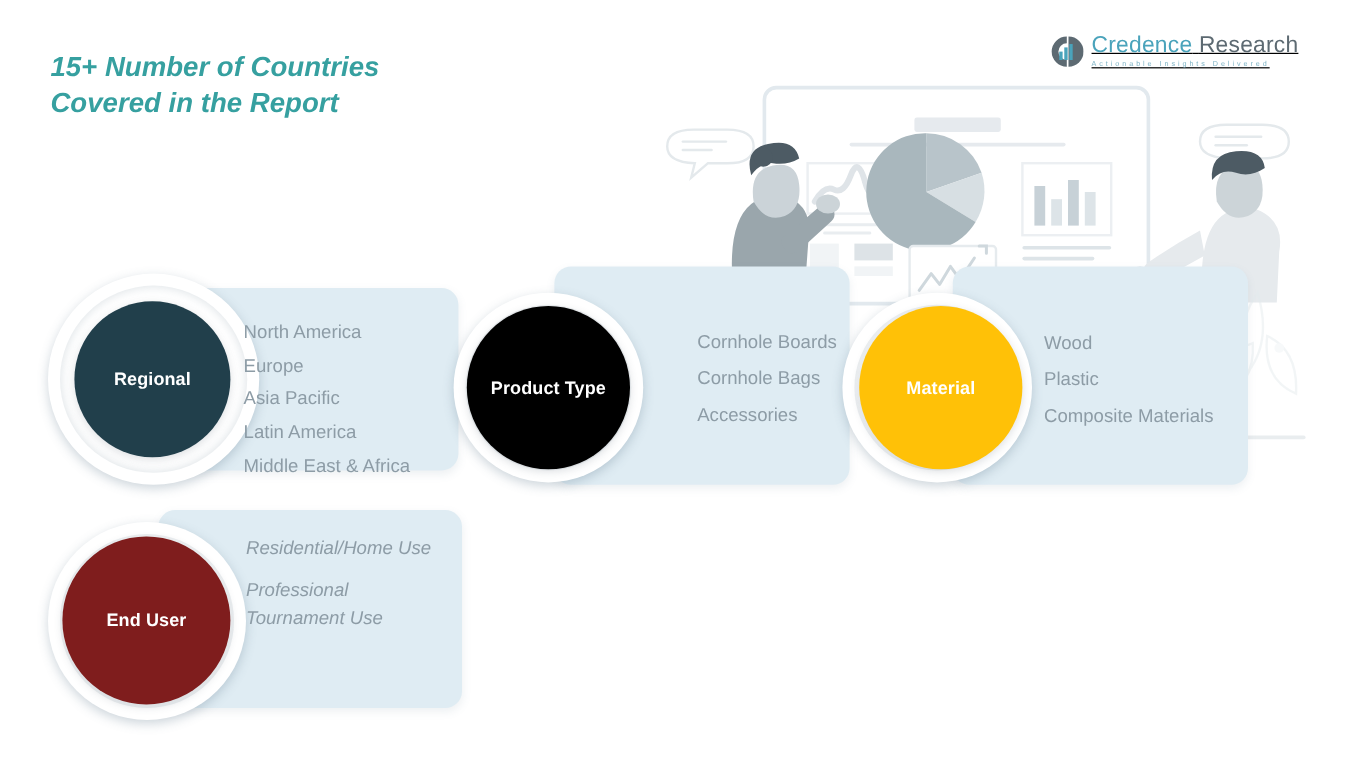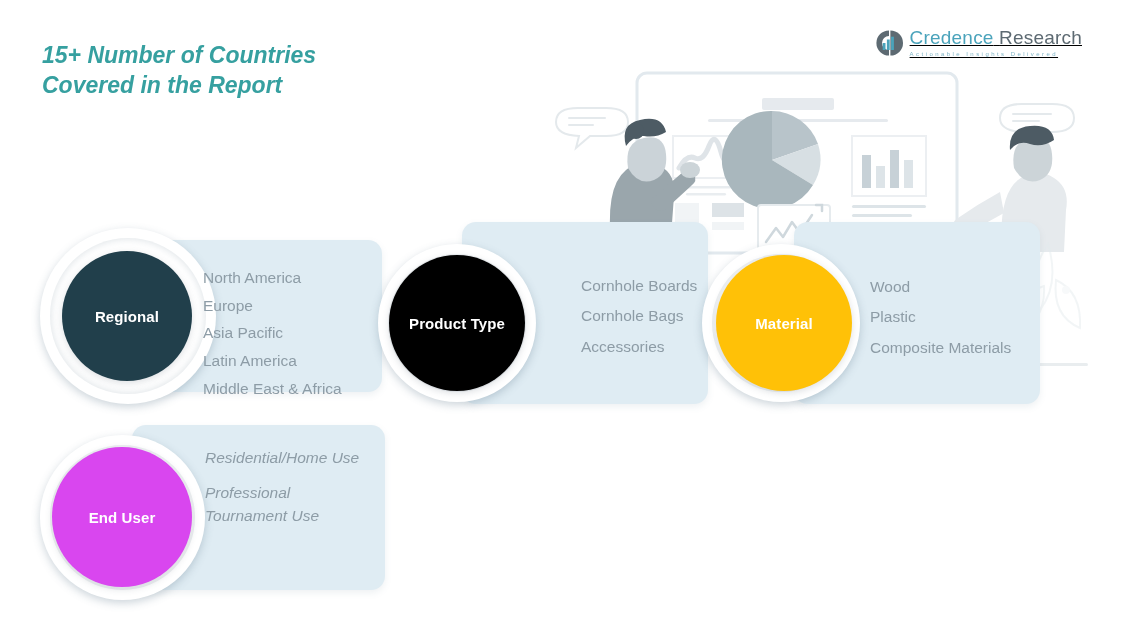--- a/index.html
+++ b/index.html
@@ -146,21 +146,21 @@
   #card-material            { left: 702px; top: 222px; width: 338px; height: 182px; }
   #card-material .card-panel{ left: 92px;  top: 0px;   width: 246px; height: 182px; }
   #card-material .ring      { left: 0px;   top: 22px;  width: 158px; height: 158px; }
   #card-material .bubble    { left: 14px;  top: 33px;  width: 136px; height: 136px; background: #ffc107; }
   #card-material .items     { left: 168px; top: 50px;  line-height: 1.96; }
 
   
   #card-enduser             { left: 40px;  top: 425px; width: 345px; height: 165px; }
   #card-enduser .card-panel { left: 92px;  top: 0px;   width: 253px; height: 165px; }
   #card-enduser .ring       { left: 0px;   top: 10px;  width: 165px; height: 165px; }
-  #card-enduser .bubble     { left: 12px;  top: 22px;  width: 140px; height: 140px; background: #d946ef; }
+  #card-enduser .bubble     { left: 12px;  top: 22px;  width: 140px; height: 140px; background: #7f1d1d; }
   #card-enduser .items      { left: 165px; top: 22px;  line-height: 1.48; width: 160px; }
   #card-enduser .item       { margin-bottom: 12px; }
 </style>
 </head>
 <body>
 
 <svg id="bg-illustration" viewBox="0 0 1140 632" xmlns="http://www.w3.org/2000/svg">
 
   <rect x="637" y="73" width="320" height="180" rx="10" ry="10" fill="#ffffff" stroke="#e2e9ee" stroke-width="3"></rect>
 

